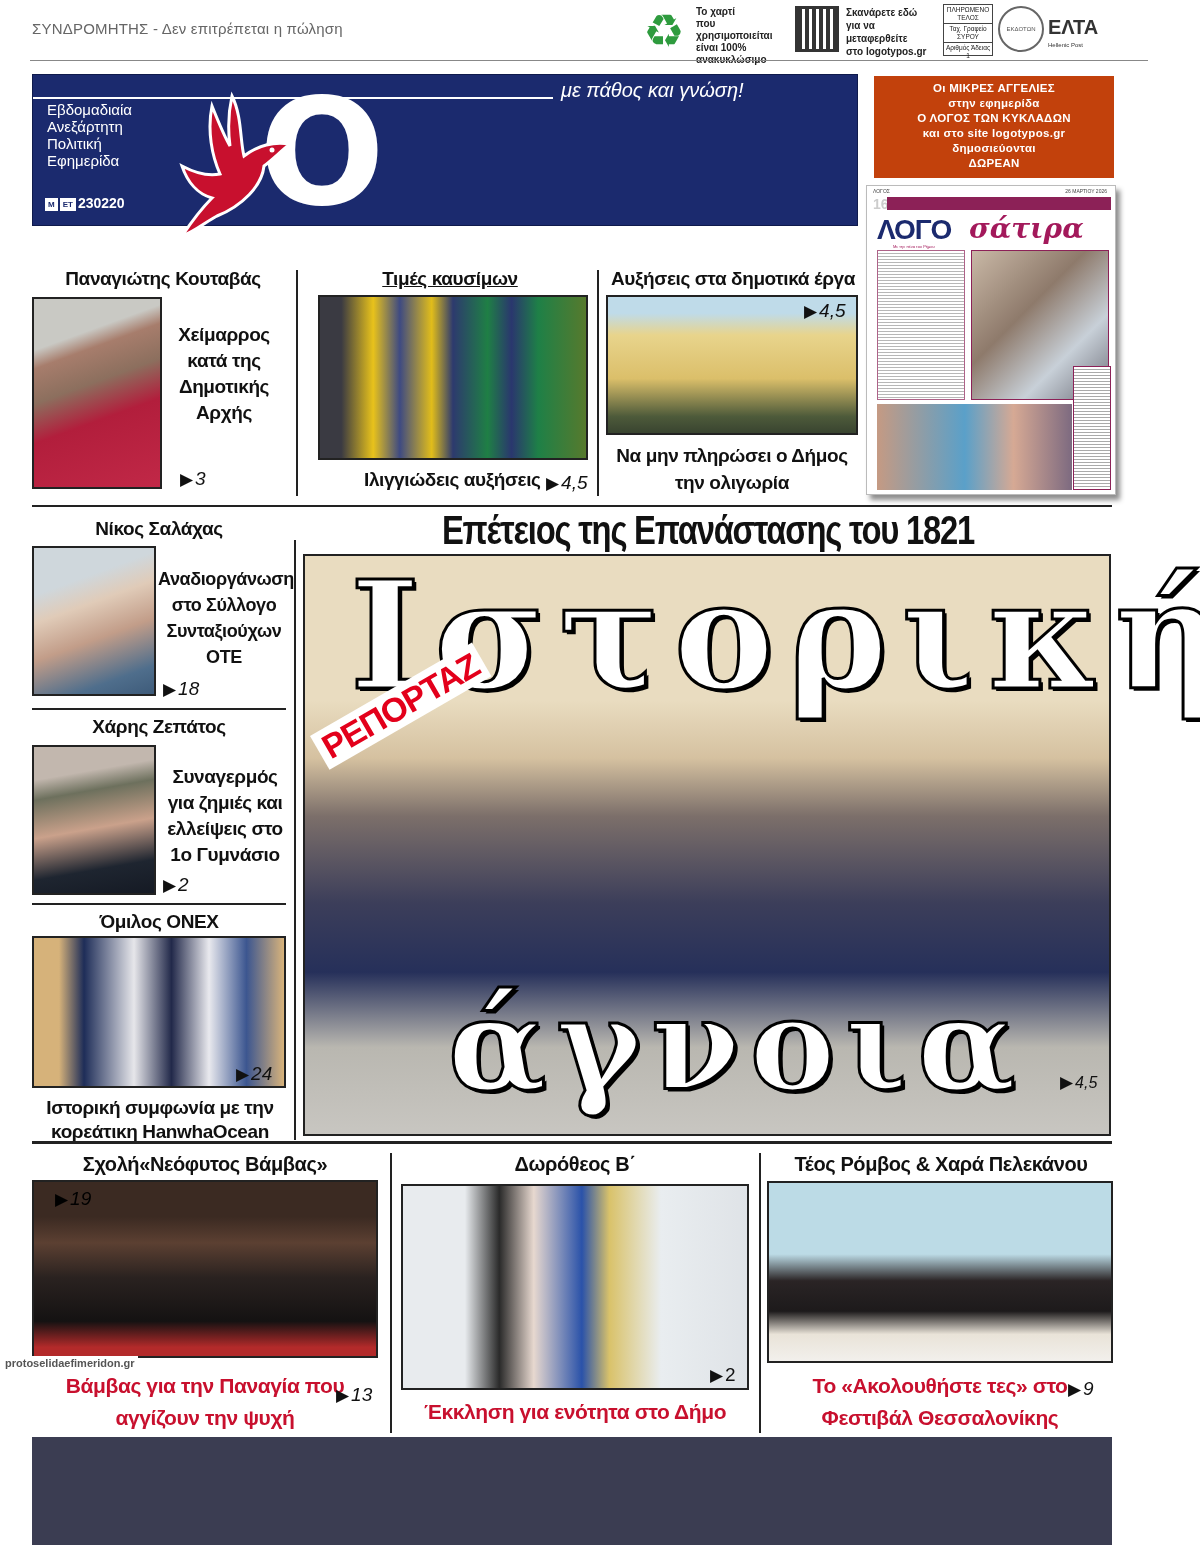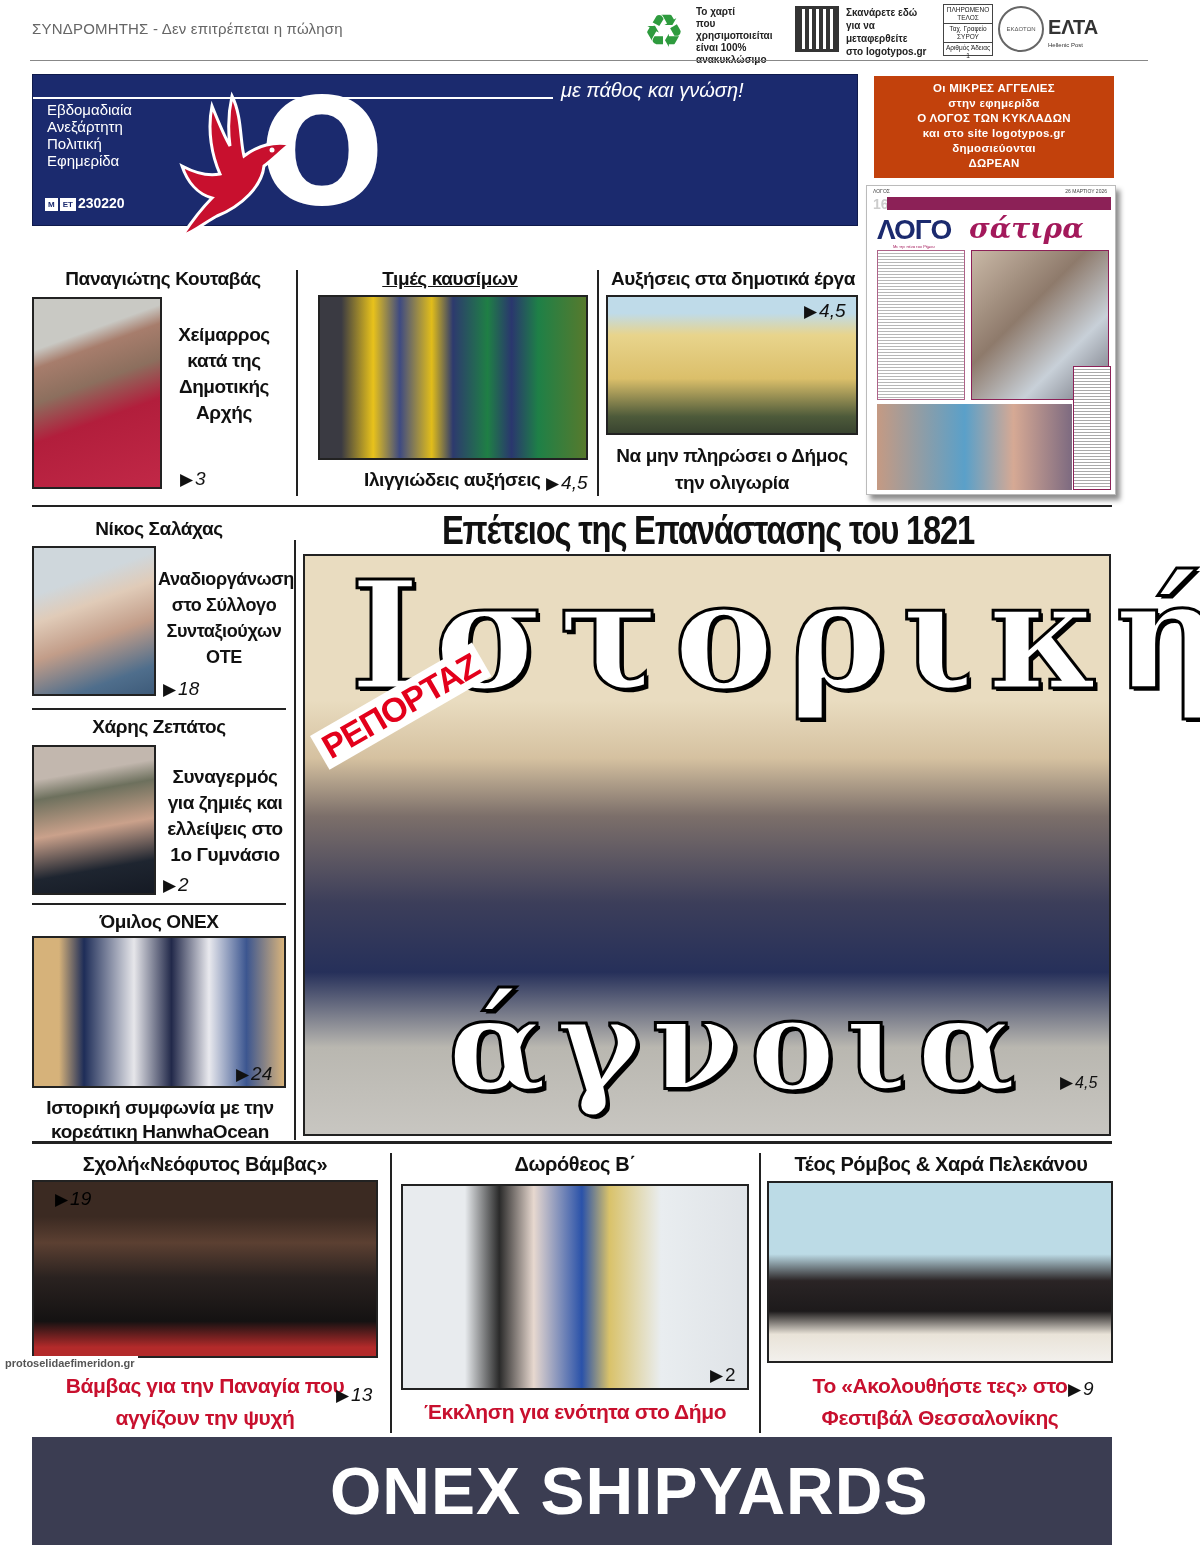--- a/index.html
+++ b/index.html
@@ -233,14 +233,13 @@
 <div class="abs vrule" style="left:759px;top:1153px;height:280px;"></div>
 
 <div class="abs kicker" style="left:763px;top:1153px;width:356px;font-size:20px;">Τέος Ρόμβος &amp; Χαρά Πελεκάνου</div>
 <div class="abs photo ph-romvos" style="left:767px;top:1181px;width:346px;height:182px;"></div>
 <div class="abs head red" style="left:780px;top:1370px;width:320px;font-size:21px;line-height:32px;">Το «Ακολουθήστε τες» στο Φεστιβάλ Θεσσαλονίκης</div>
 <div class="abs pg" style="left:1068px;top:1378px;"><span class="tri">▶</span><span>9</span></div>
 
 <div class="abs watermark">protoselidaefimeridon.gr</div>
 
 <div class="abs onex-ad">
-  <div class="onex-name">ONEX SHIPYARDS</div>
 </div>
 
 </body></html>

